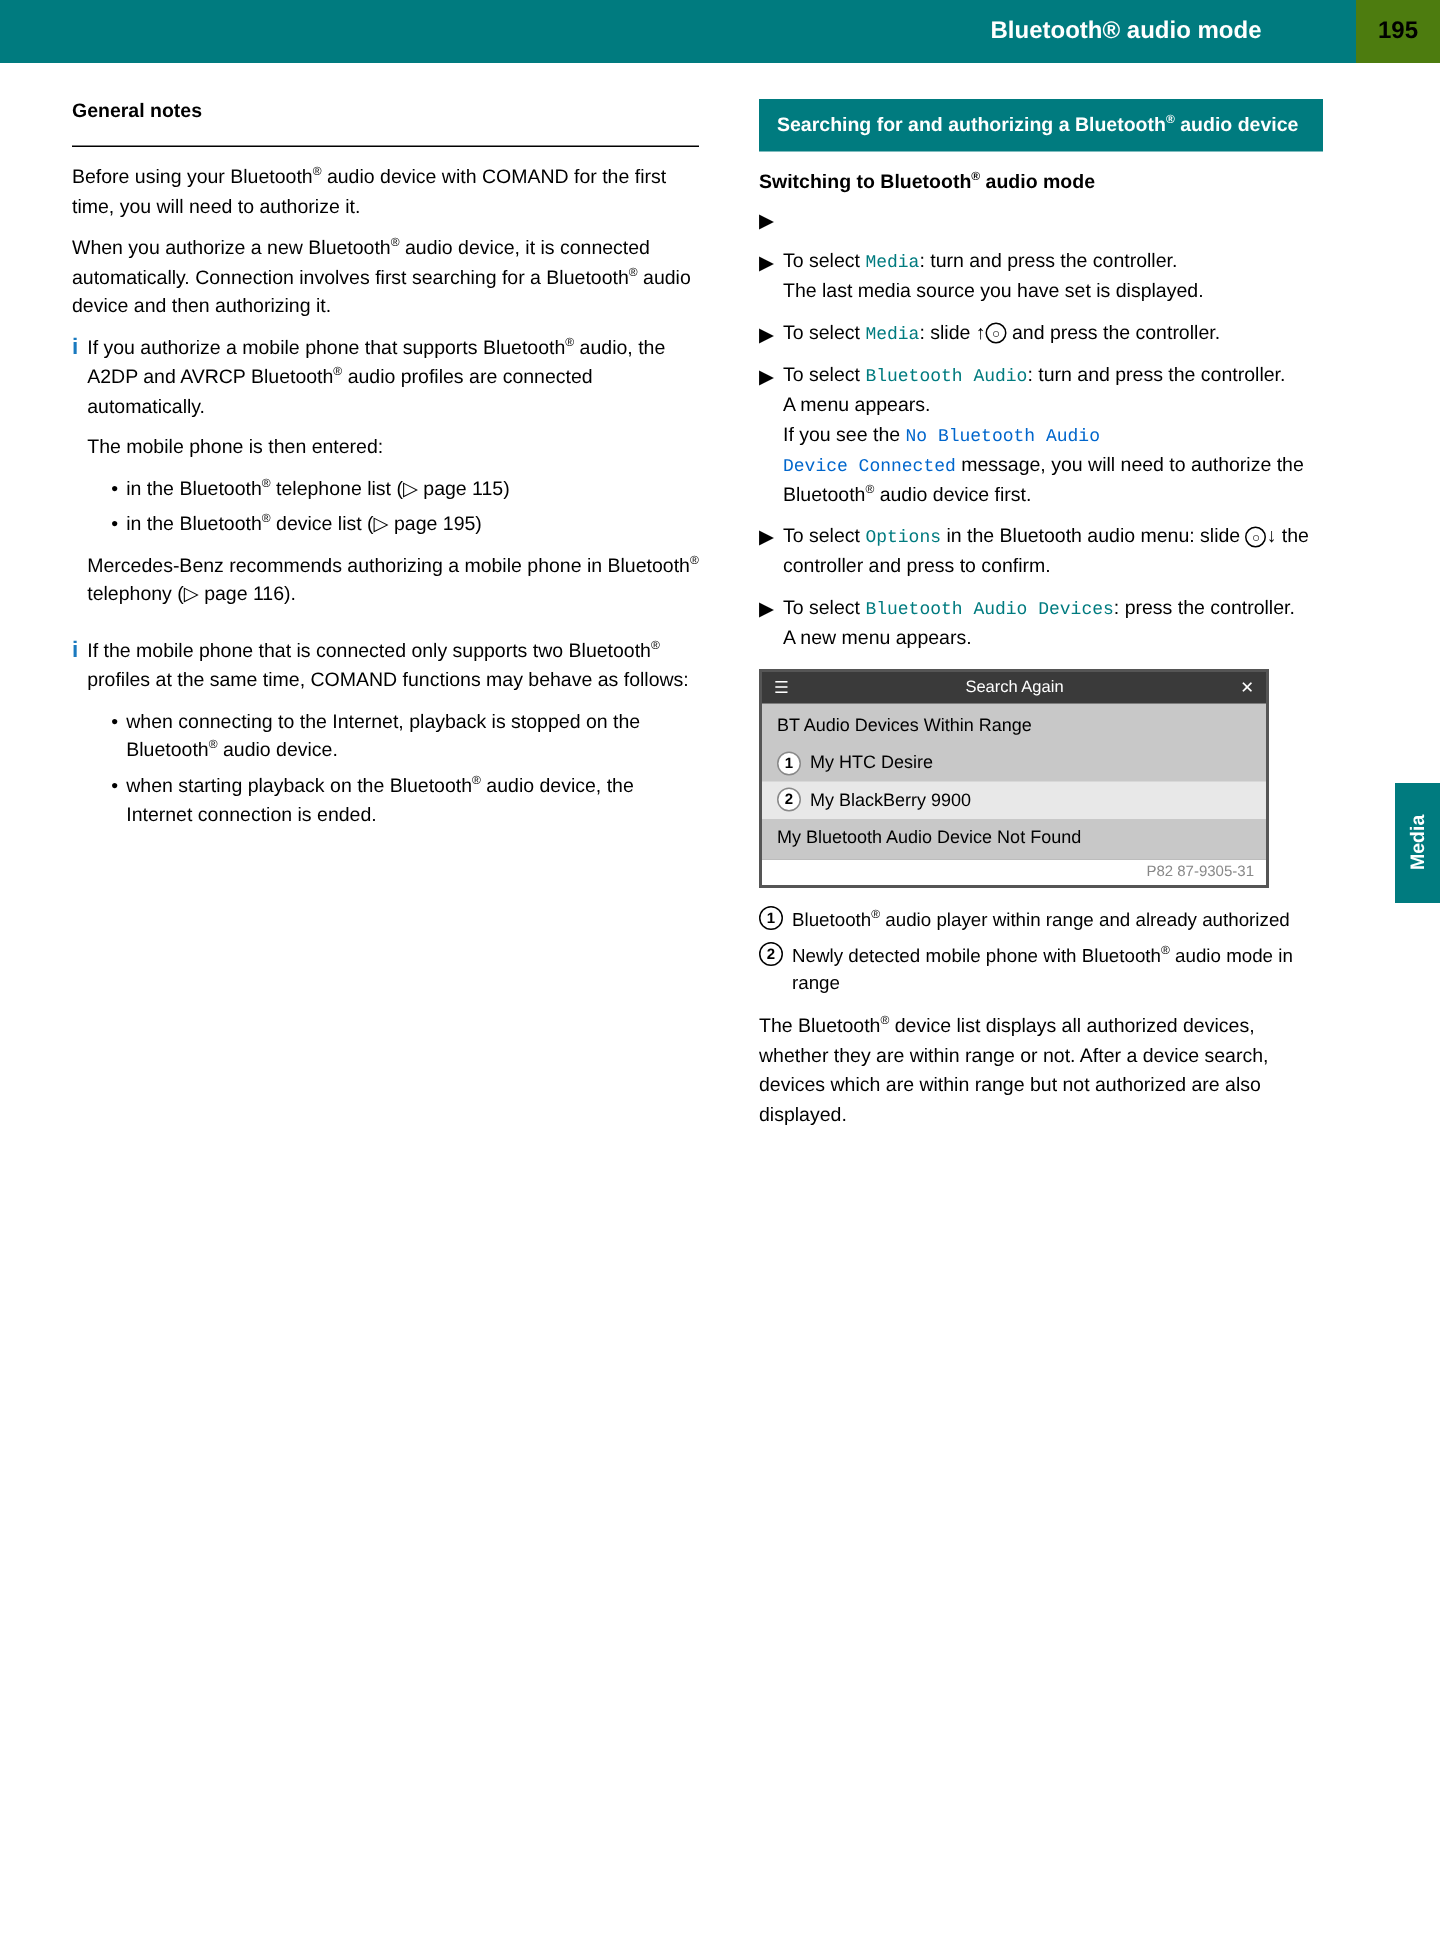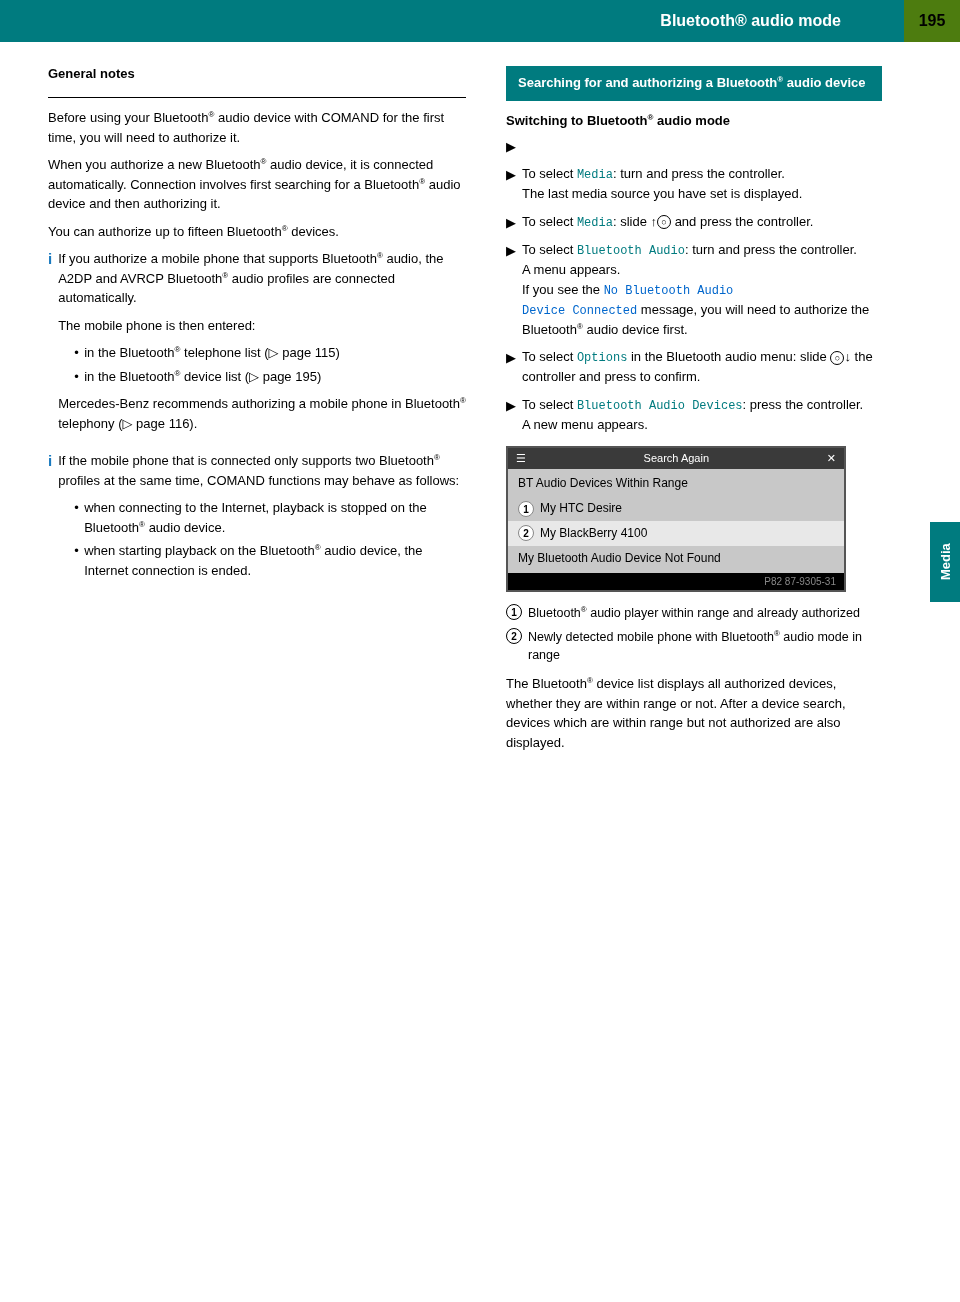--- a/index.html
+++ b/index.html
@@ -209,21 +209,21 @@
       color: #000;
       font-size: 10px;
       text-align: center;
       line-height: 16px;
       margin-right: 6px;
       font-weight: bold;
       border: 1px solid #888;
       flex-shrink: 0;
     }
     .screen-footer {
-      background: #000000;
+      background: #ffffff;
       color: #888;
       font-size: 10px;
       padding: 3px 8px;
       text-align: right;
     }
 
     .caption-item {
       display: flex;
       align-items: flex-start;
       margin-bottom: 6px;
@@ -279,21 +279,20 @@
   <div class="header-page-num">195</div>
 </div>
 
 <div class="page-wrapper">
 
   <div class="left-col">
     <div class="section-heading">General notes</div>
 
     <p>Before using your Bluetooth<sup>®</sup> audio device with COMAND for the first time, you will need to authorize it.</p>
     <p>When you authorize a new Bluetooth<sup>®</sup> audio device, it is connected automatically. Connection involves first searching for a Blue­tooth<sup>®</sup> audio device and then authorizing it.</p>
-    <p>You can authorize up to fifteen Bluetooth<sup>®</sup> devices.</p>
 
     <div class="info-block">
       <div class="info-icon">i</div>
       <div class="info-text">
         <p>If you authorize a mobile phone that supports Bluetooth<sup>®</sup> audio, the A2DP and AVRCP Bluetooth<sup>®</sup> audio profiles are connected automatically.</p>
         <p>The mobile phone is then entered:</p>
         <ul class="bullet-list">
           <li>in the Bluetooth<sup>®</sup> telephone list (▷ page 115)</li>
           <li>in the Bluetooth<sup>®</sup> device list (▷ page 195)</li>
         </ul>
@@ -371,21 +370,21 @@
       <div class="screen-menu">
         <div class="screen-menu-item">
           <span>BT Audio Devices Within Range</span>
         </div>
         <div class="screen-menu-item">
           <span class="num">1</span>
           <span>My HTC Desire</span>
         </div>
         <div class="screen-menu-item highlighted">
           <span class="num">2</span>
-          <span>My BlackBerry 4100</span>
+          <span>My BlackBerry 9900</span>
         </div>
         <div class="screen-menu-item">
           <span>My Bluetooth Audio Device Not Found</span>
         </div>
       </div>
       <div class="screen-footer">P82 87-9305-31</div>
     </div>
 
     <div class="caption-item">
       <span class="caption-num">1</span>

